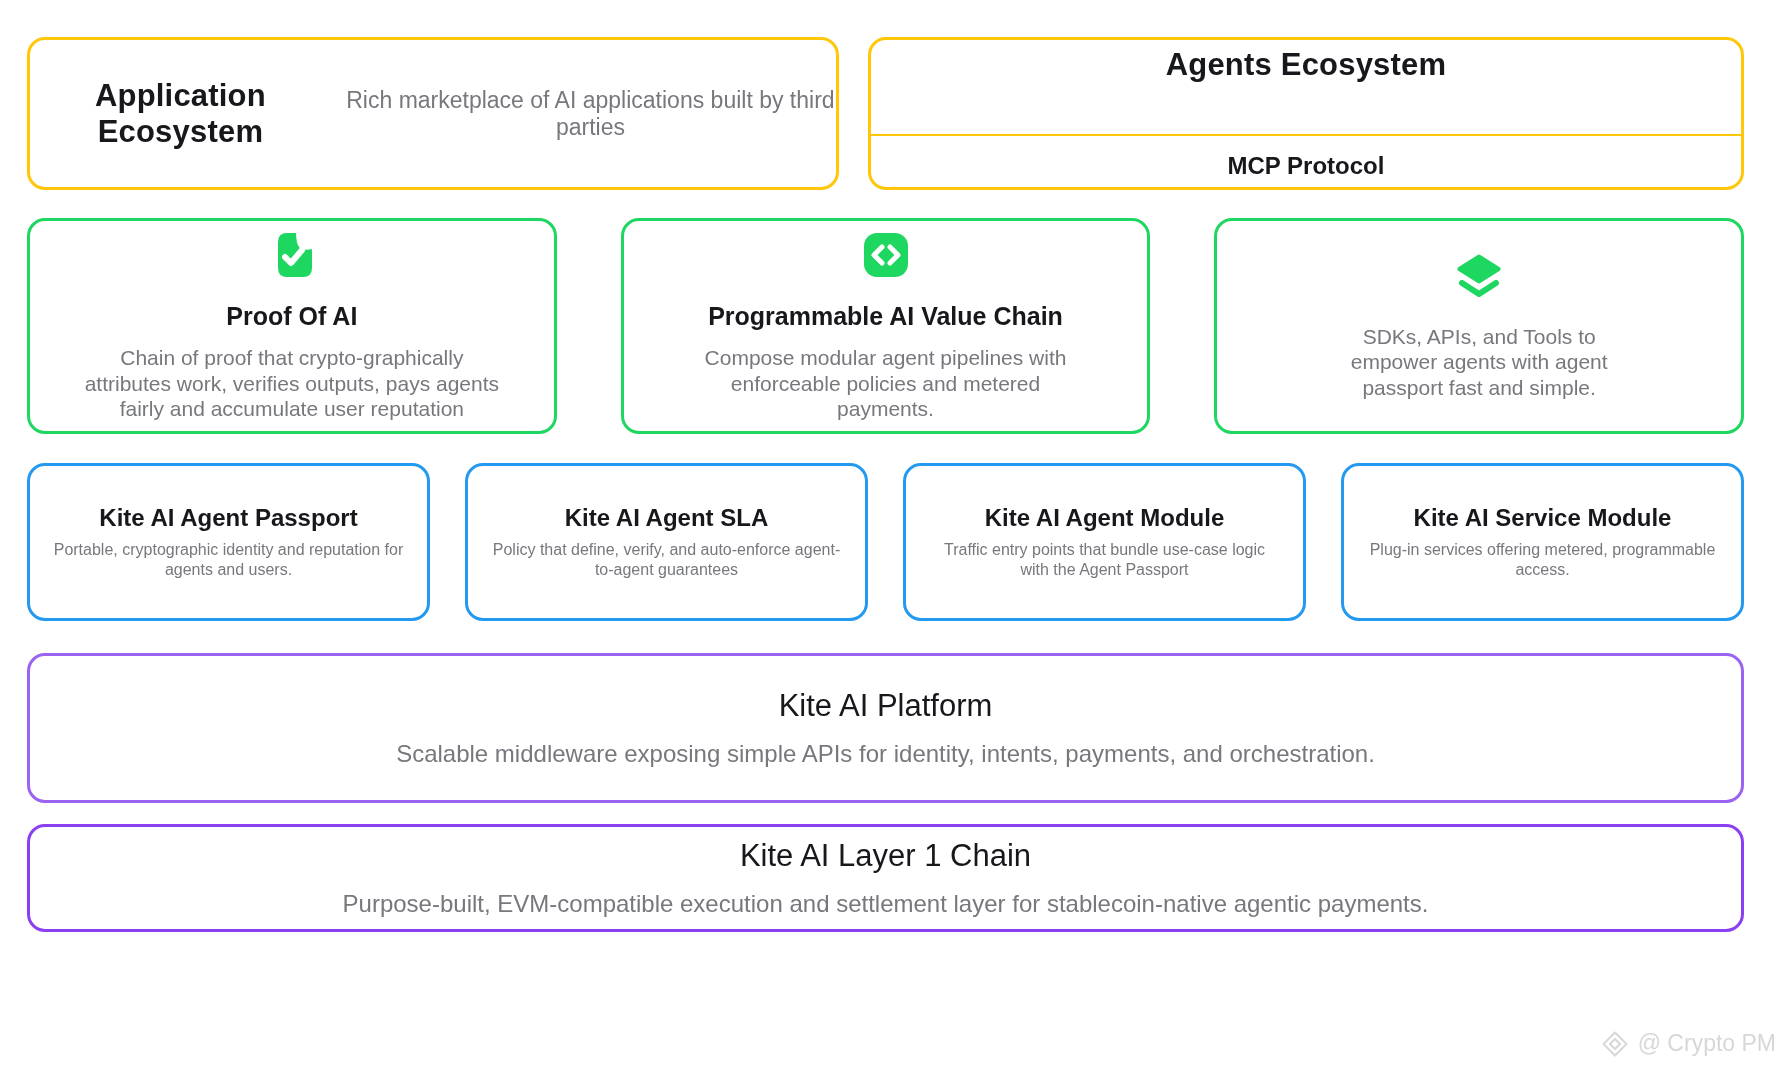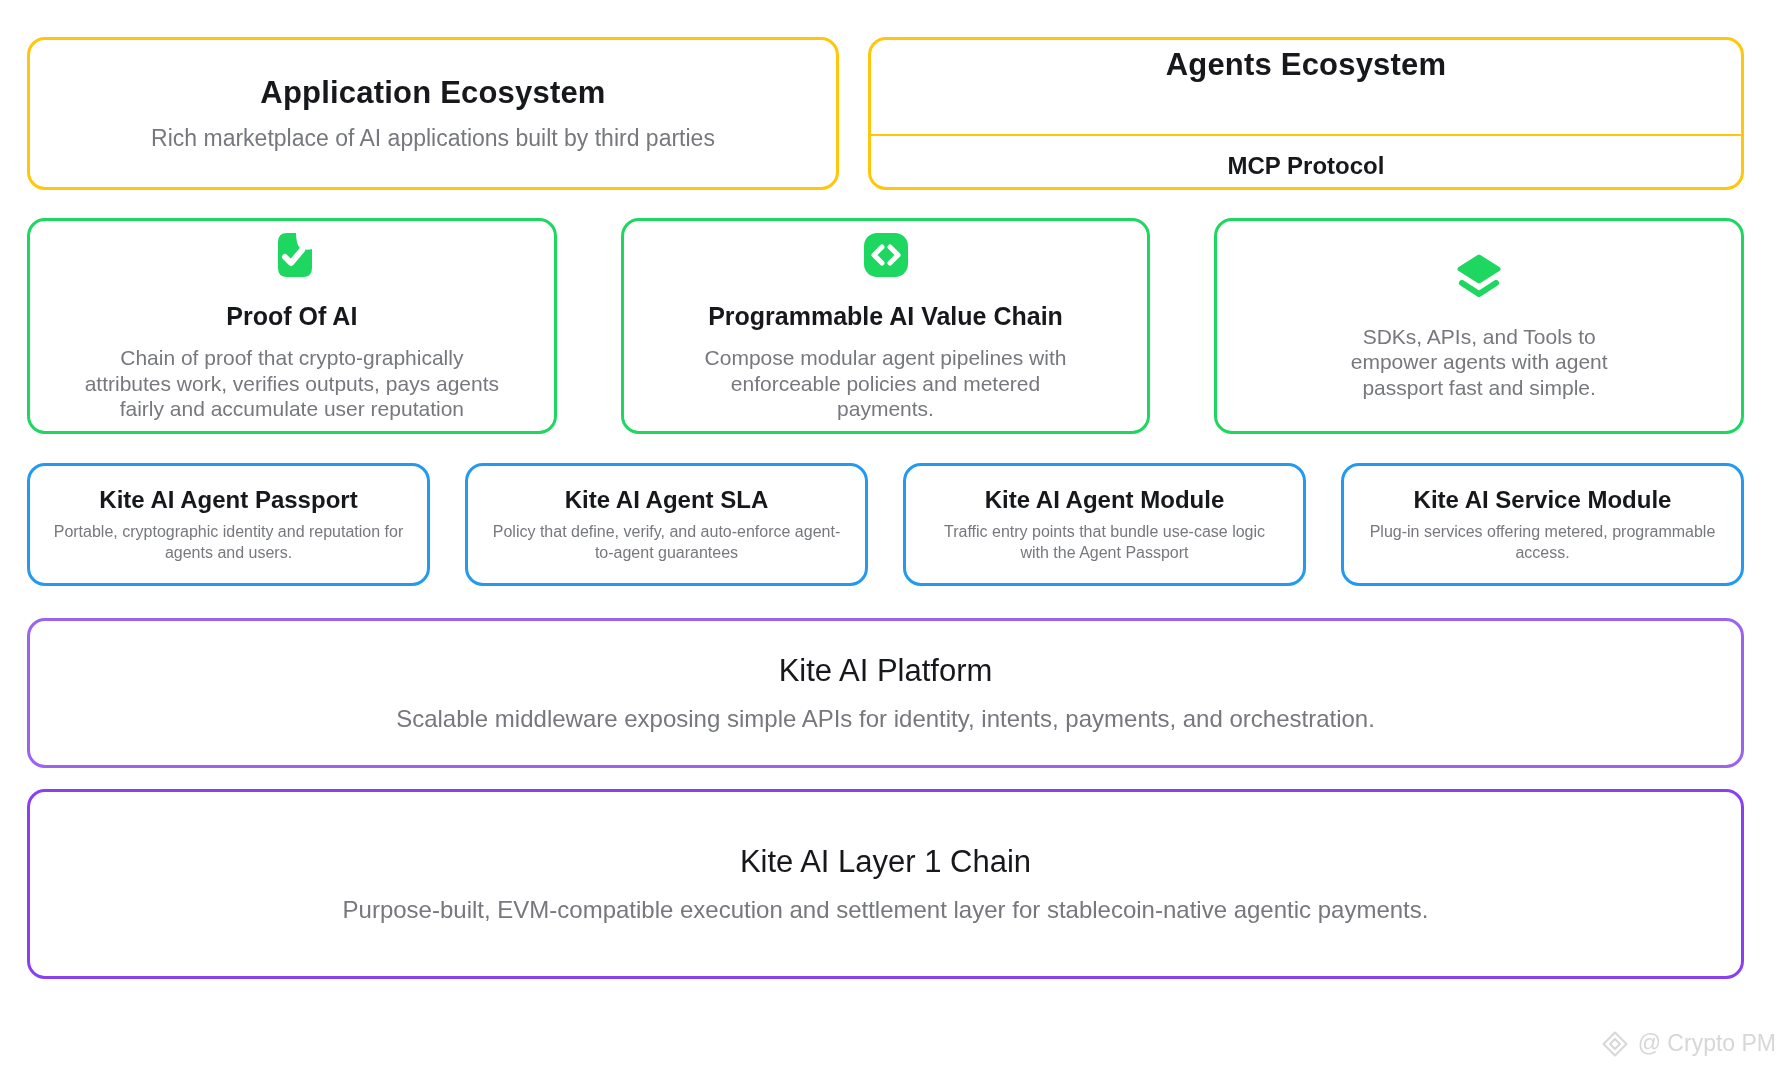--- a/index.html
+++ b/index.html
@@ -14,28 +14,28 @@
     --bg:#ffffff;
   }
   html,body{margin:0;padding:0;}
   body{background:var(--bg);font-family:"Liberation Sans","DejaVu Sans",sans-serif;}
   .page{position:relative;width:1782px;height:1067px;background:var(--bg);overflow:hidden;}
   .canvas{position:absolute;top:0;left:0;right:0;bottom:0;padding:37px 38px 0 27px;display:flex;flex-direction:column;box-sizing:border-box;}
 
   .row{display:flex;}
   .row-eco{height:153px;gap:29px;margin-bottom:28px;}
   .row-features{height:216px;gap:64px;margin-bottom:29px;}
-  .row-modules{height:123px;gap:35px;margin-bottom:32px;}
+  .row-modules{height:158px;gap:35px;margin-bottom:32px;}
   .row-platform{height:150px;margin-bottom:21px;}
-  .row-layer1{height:190px;}
+  .row-layer1{height:108px;}
 
   .box{background:#fff;border-radius:18px;box-sizing:border-box;}
 
   
-  .eco-app{flex:0 0 812px;border:3px solid var(--yellow);display:flex;flex-direction:column;align-items:center;justify-content:center;gap:14px;text-align:center;}
+  .eco-app{flex:0 0 812px;border:3px solid var(--yellow);display:flex;align-items:center;justify-content:center;gap:14px;text-align:center;}
   .eco-agents{flex:1;border:3px solid var(--yellow);display:flex;flex-direction:column;overflow:hidden;gap:44px;}
   .eco-agents-top{flex:1;display:flex;align-items:center;justify-content:center;}
   .eco-agents-bottom{height:51px;border-top:2px solid var(--yellow);display:flex;align-items:center;justify-content:center;}
   .eco-title{font-size:31px;font-weight:700;color:var(--title);letter-spacing:.2px;}
   .eco-sub{font-size:23px;color:var(--muted);}
   .mcp{font-size:24px;font-weight:700;color:var(--title);margin-top:8px;}
 
   
   .feature{flex:1;border:3px solid var(--green);display:flex;flex-direction:column;align-items:center;justify-content:center;text-align:center;padding:0 40px;}
   .feature .icon{color:var(--green);line-height:0;margin-bottom:22px;}

